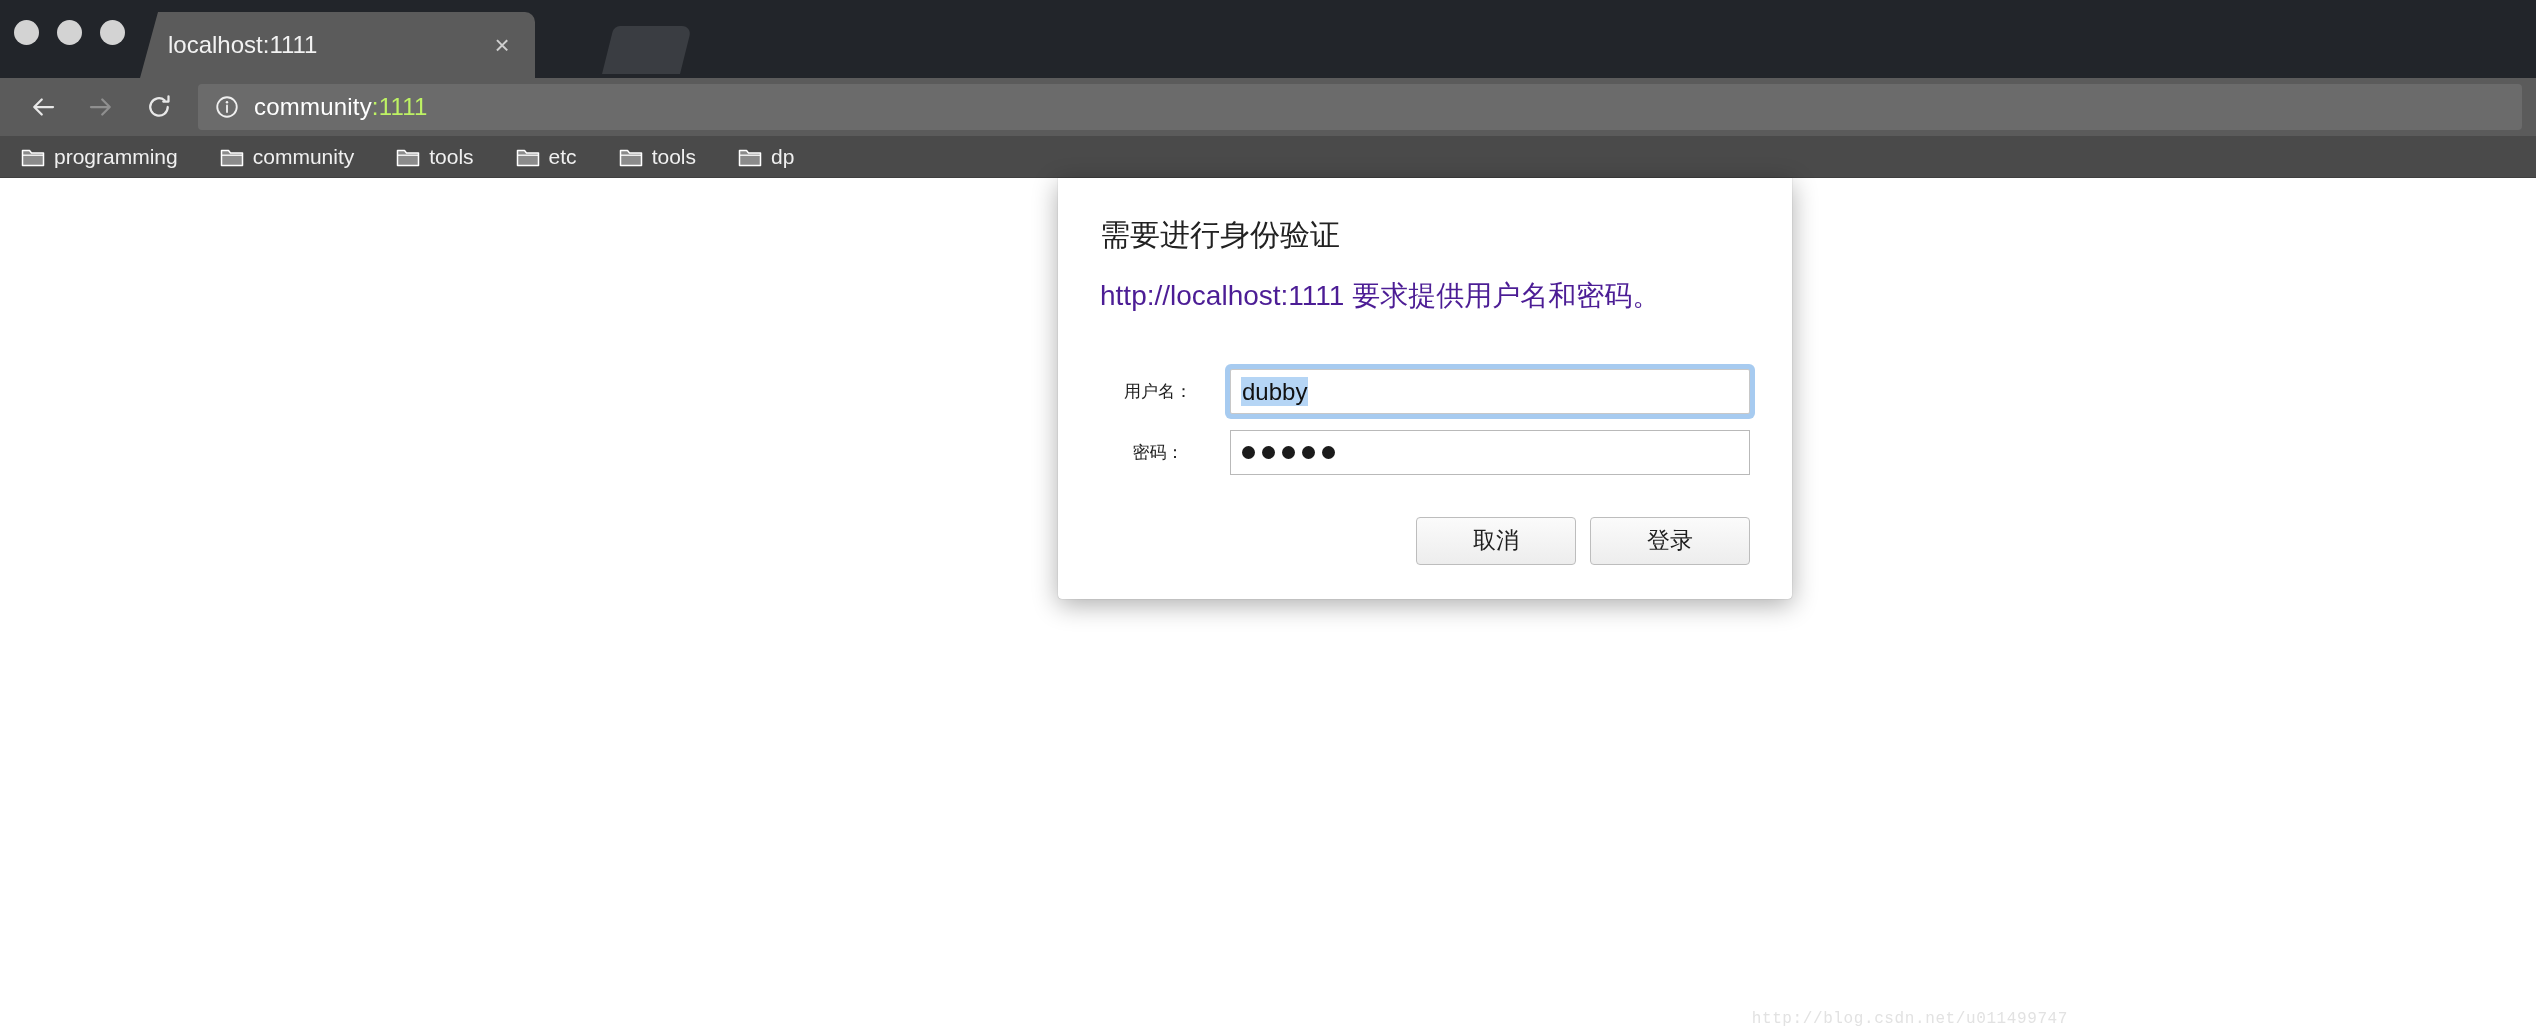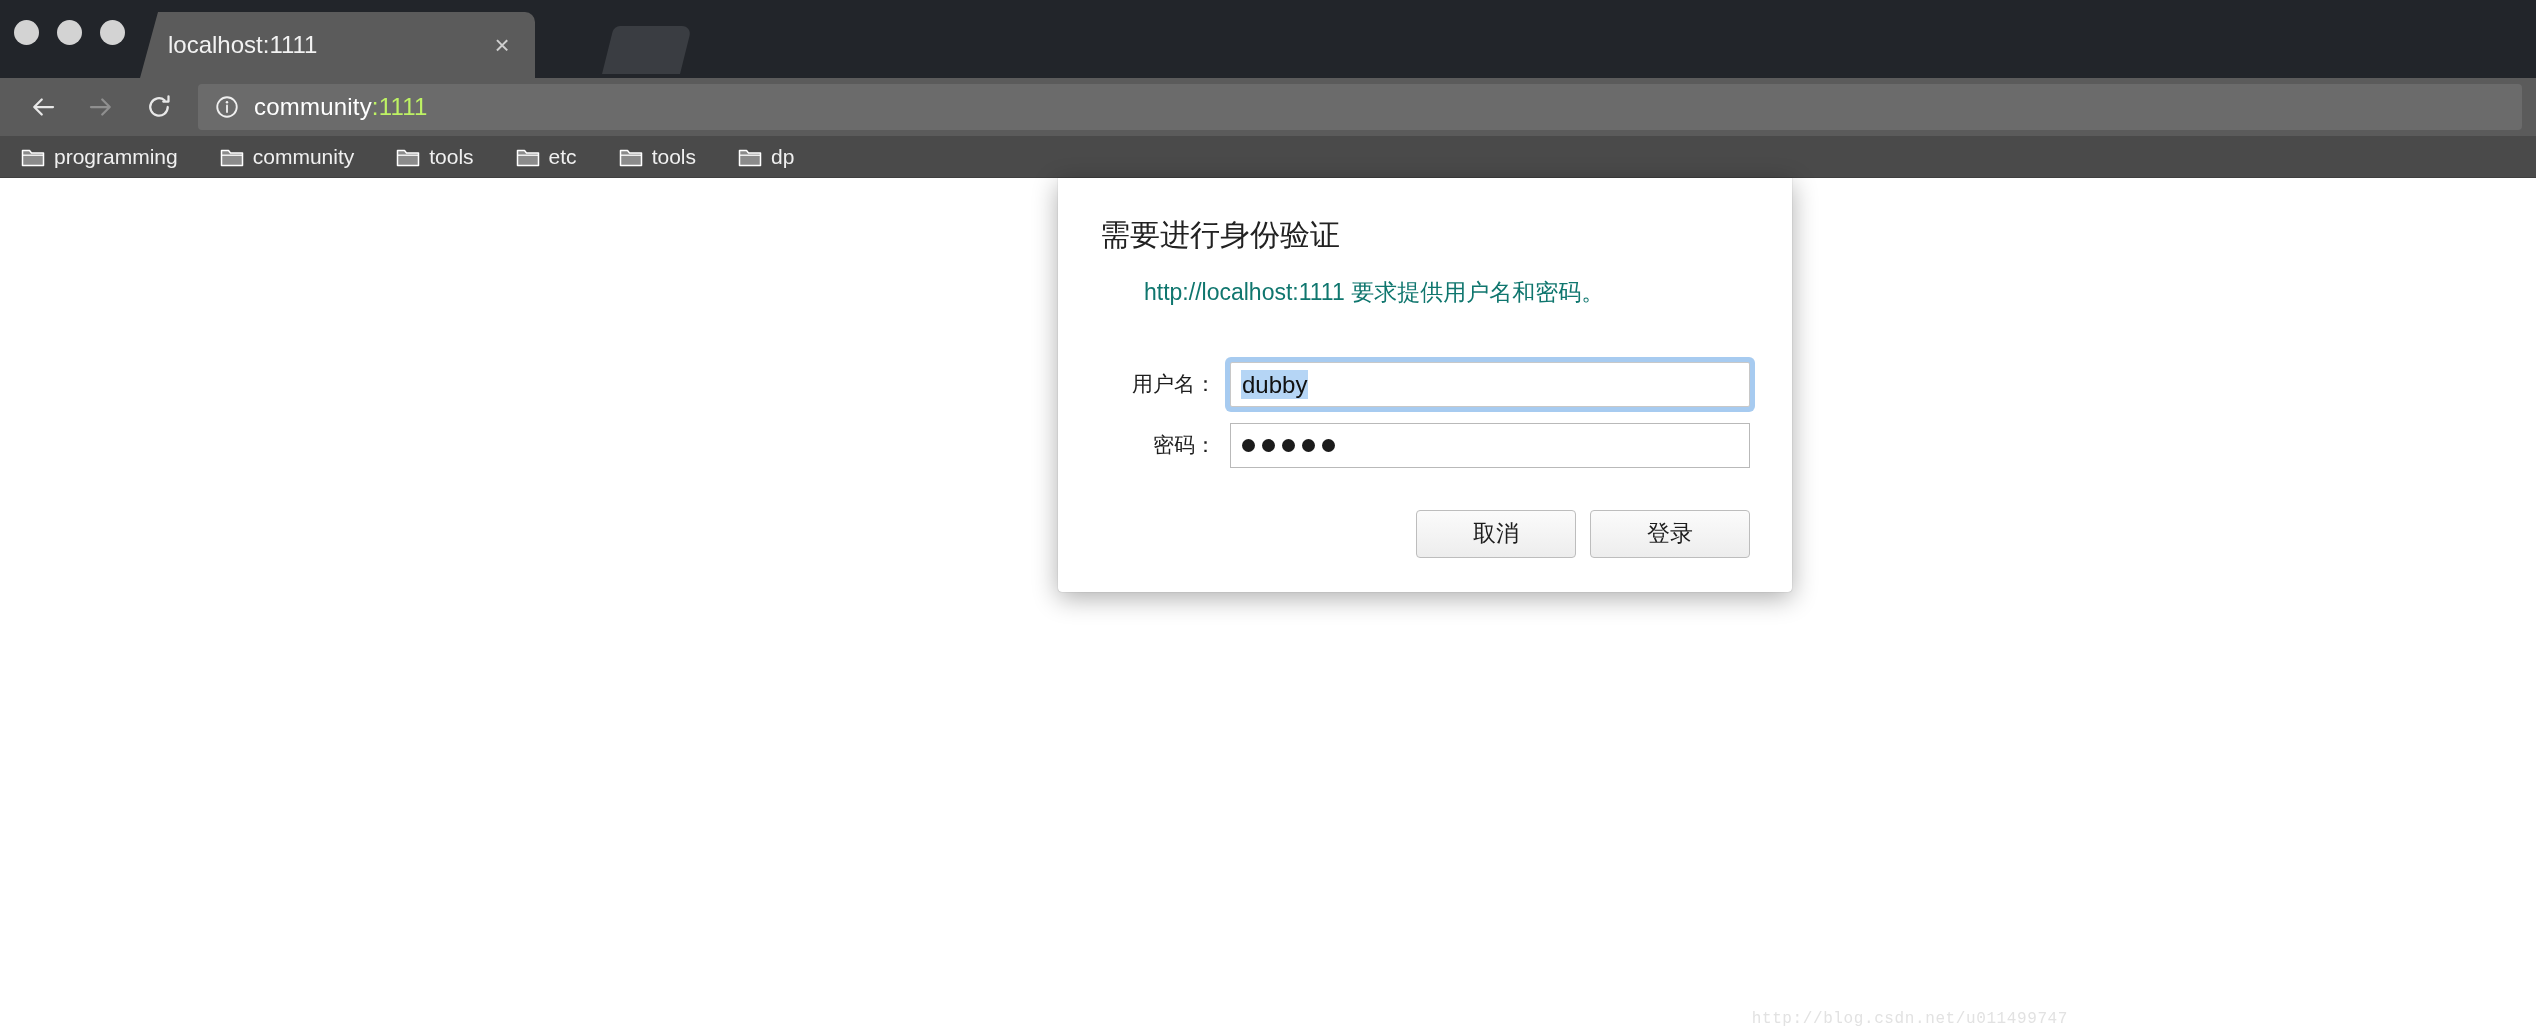--- a/index.html
+++ b/index.html
@@ -132,36 +132,35 @@
     box-shadow: 0 6px 26px rgba(0,0,0,0.32), 0 0 1px rgba(0,0,0,0.4);
     padding: 38px 42px 34px 42px;
   }
   .dlg-title {
     font-size: 30px;
     color: #222222;
     margin-bottom: 22px;
     line-height: 1.25;
   }
   .dlg-body {
-    font-size: 23px;
-    color: #0f766e;
+    font-size: 28px;
+    color: #4c1d95;
     line-height: 1.4;
     margin-bottom: 54px;
-    margin-left: 44px;
   }
 
   .field-row {
     display: flex;
     align-items: center;
     margin-bottom: 16px;
   }
   .field-label {
     width: 130px;
-    text-align: right;
-    font-size: 21px;
+    text-align: center;
+    font-size: 17px;
     color: #1d1d1d;
     padding-right: 14px;
   }
   .input-wrap { position: relative; flex: 1; }
   .text-input {
     width: 100%;
     height: 45px;
     font-size: 24px;
     font-family: "Liberation Sans", "DejaVu Sans", sans-serif;
     color: #111111;

